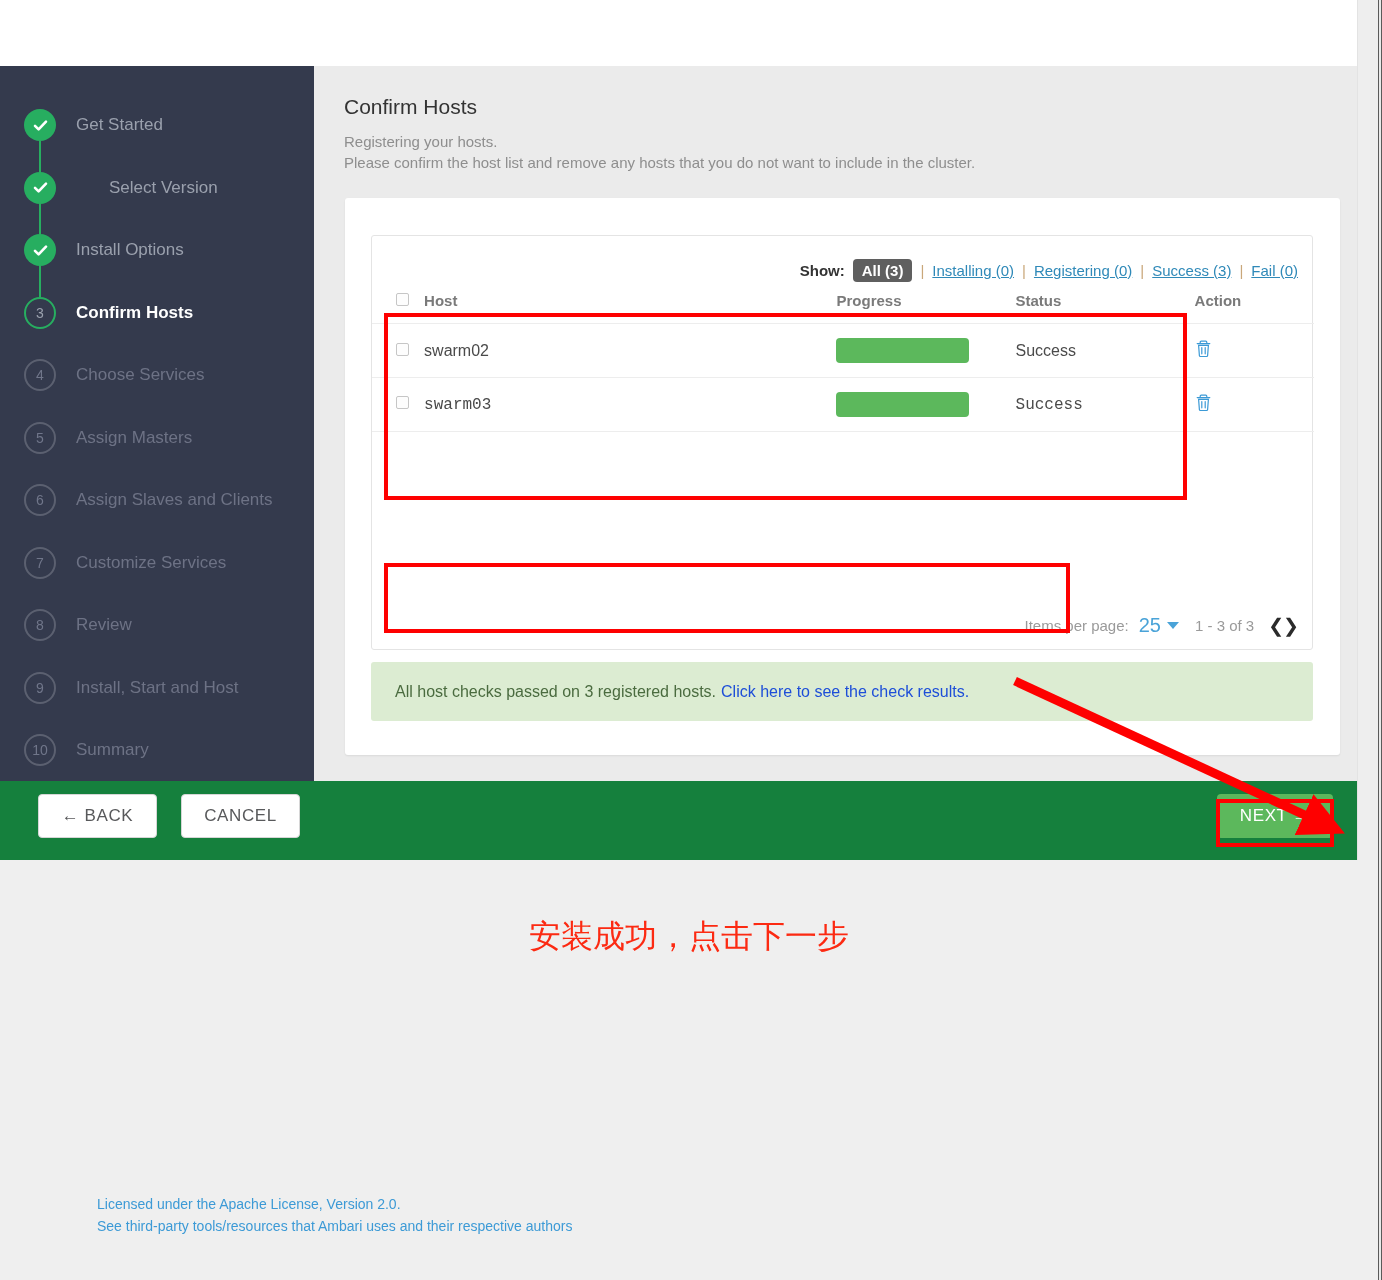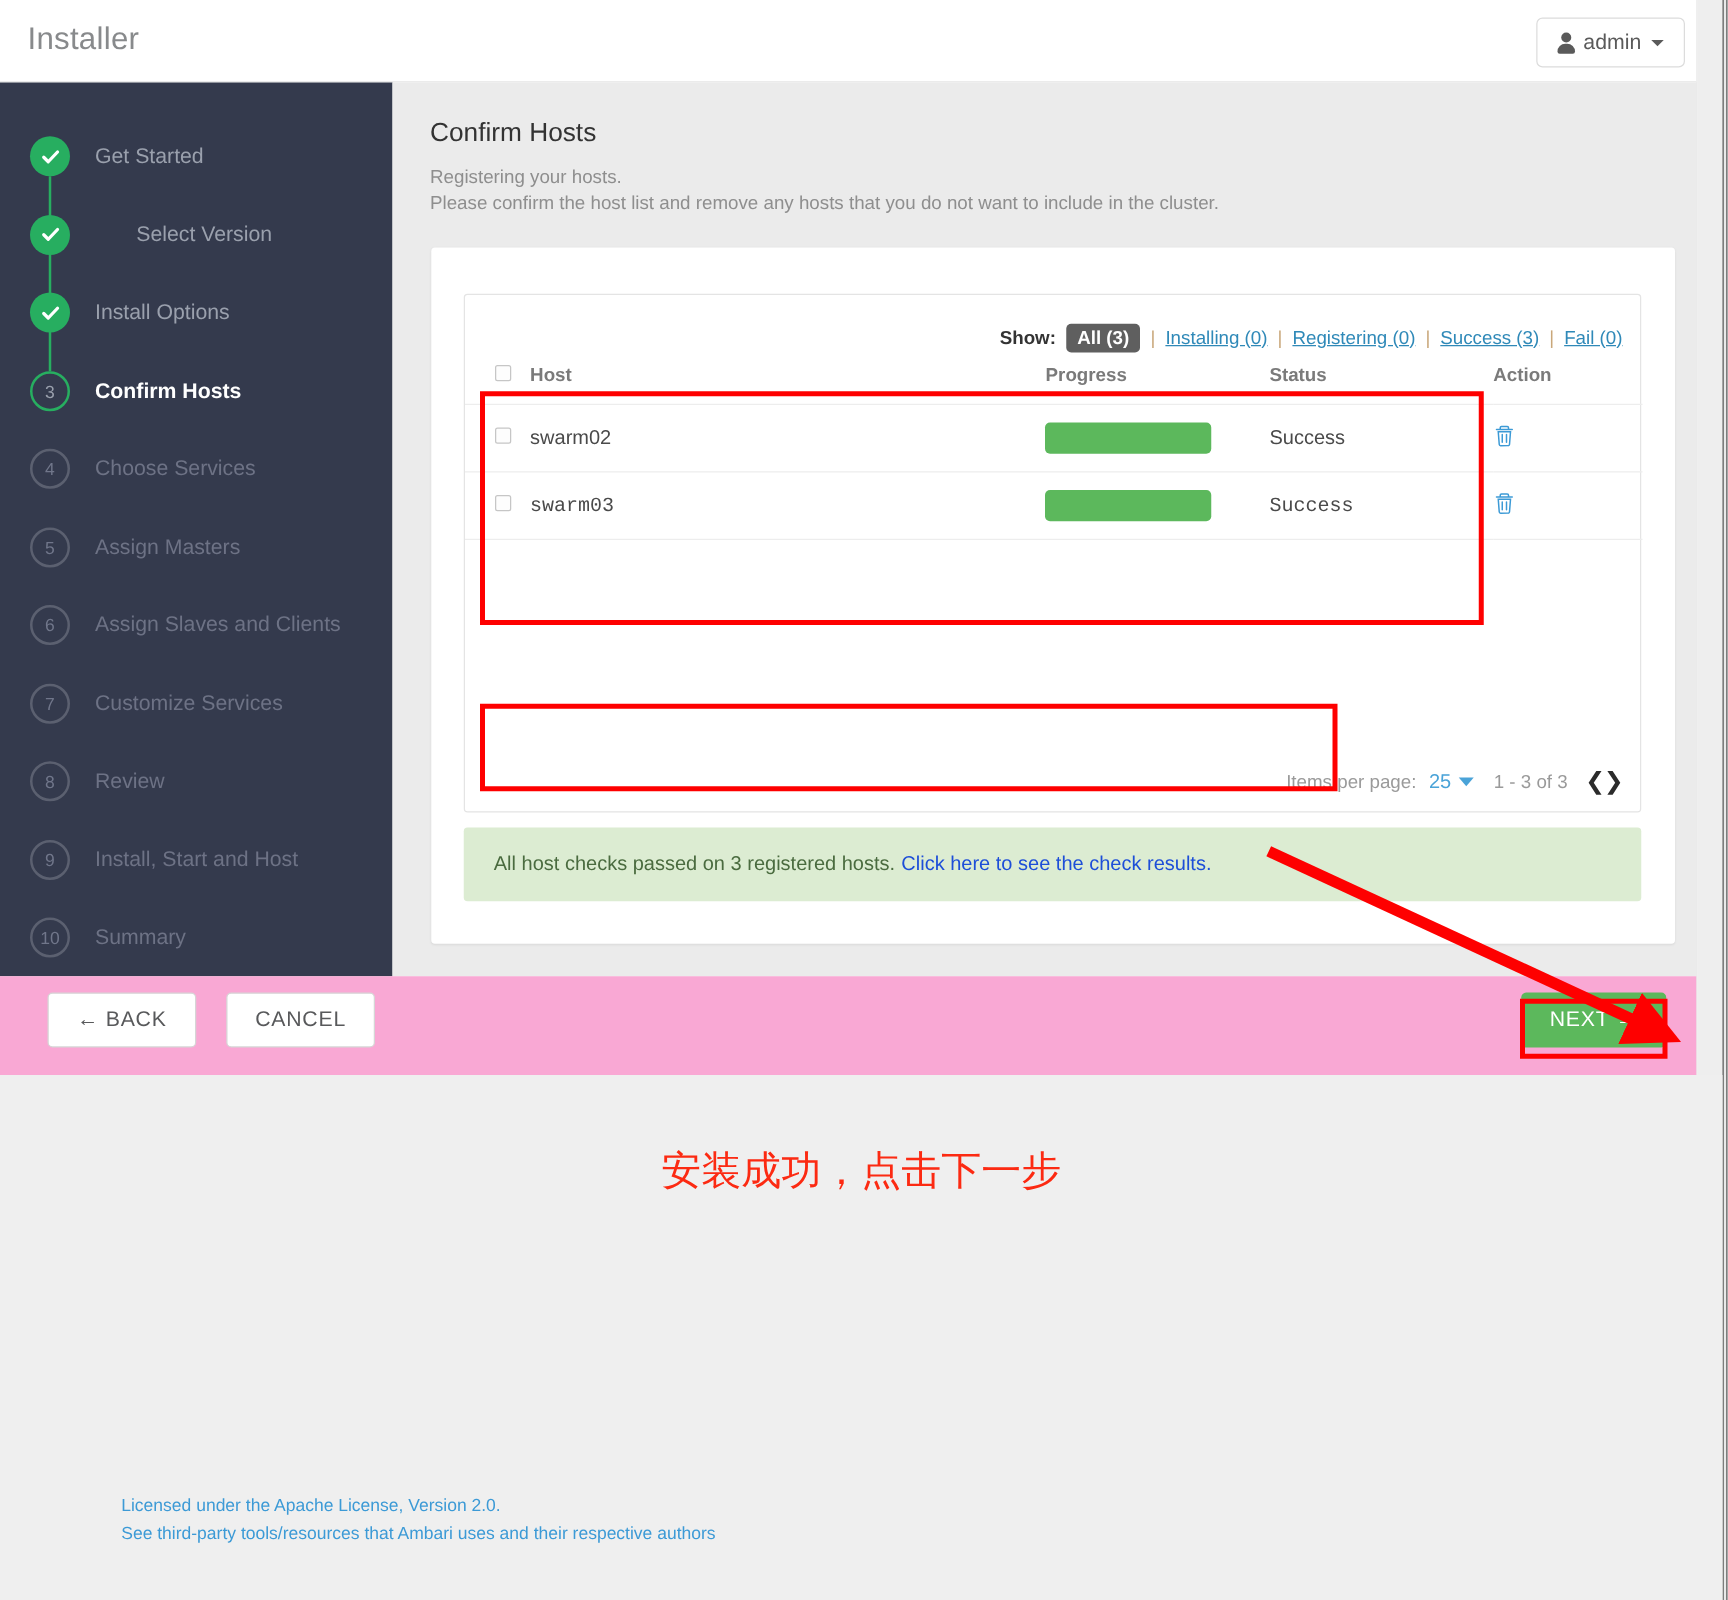--- a/index.html
+++ b/index.html
@@ -180,21 +180,21 @@
   }
   .status-ok { color: #4a4a4a; }
   .trash { cursor: pointer; display: inline-block; }
 
   
   #paginator {
     position: absolute; right: 14px; bottom: 12px;
     display: flex; align-items: center; font-size: 15px; color: #9a9a9a;
   }
   #paginator .ipp-label { margin-right: 10px; }
-  #paginator .ipp-value { color: #4aa3d8; font-size: 16px; margin-right: 6px; }
+  #paginator .ipp-value { color: #4aa3d8; font-size: 20px; margin-right: 6px; }
   #paginator .chev {
     width: 0; height: 0; margin-right: 16px;
     border-left: 6px solid transparent; border-right: 6px solid transparent;
     border-top: 7px solid #4aa3d8; cursor: pointer;
   }
   #paginator .range { color: #9a9a9a; margin-right: 14px; }
   #paginator .navs { color: #2b2b2b; font-size: 19px; letter-spacing: -1px; cursor: pointer; }
 
   
   #alert {
@@ -203,21 +203,21 @@
     background: #dcecd2; border-radius: 3px;
     display: flex; align-items: center; padding-left: 24px;
     font-size: 16px; color: #4a6b3f;
   }
   #alert a { color: #1d4ed8; text-decoration: none; margin-left: 5px; cursor: pointer; }
 
   
   #actionbar {
     position: absolute; left: 0; top: 781px;
     width: 1358px; height: 79px;
-    background: #f9a8d4;
+    background: #15803d;
   }
   .btn-ghost {
     position: absolute; top: 13px; height: 44px;
     border: 1px solid #d6d6d6; border-radius: 4px; background: #fff;
     color: #58595b; font-size: 17px; letter-spacing: .6px;
     display: flex; align-items: center; justify-content: center; cursor: pointer;
   }
   #btn-back   { left: 38px;  width: 119px; }
   #btn-cancel { left: 181px; width: 119px; }
   #btn-next {
@@ -251,28 +251,20 @@
   .redbox { position: absolute; border: 4px solid #fe0000; }
   #redbox-table { left: 384px; top: 313px; width: 803px; height: 187px; }
   #redbox-alert { left: 384px; top: 563px; width: 686px; height: 70px; }
   #redbox-next  { left: 1216px; top: 799px; width: 118px; height: 48px; }
 </style>
 </head>
 <body>
 
 <div id="app">
 
-  <div id="topbar">
-    <div id="app-title">Installer</div>
-    <div id="user-menu">
-      <span class="uicon"></span>
-      <span>admin</span>
-      <span class="caret"></span>
-    </div>
-  </div>
 
   <div id="sidebar">
     <div class="connector" id="conn" style="top: 75px; height: 155.5px;"></div>
     <div id="steps-host">
         <div class="step done" style="top: 43px;">
           <div class="bullet">
             <svg width="17" height="17" viewBox="0 0 17 17">
               <path d="M3 8.8 L6.6 12.4 L14 4.6" stroke="#fff" stroke-width="2.6" fill="none" stroke-linecap="round" stroke-linejoin="round"></path>
             </svg>
           </div>

